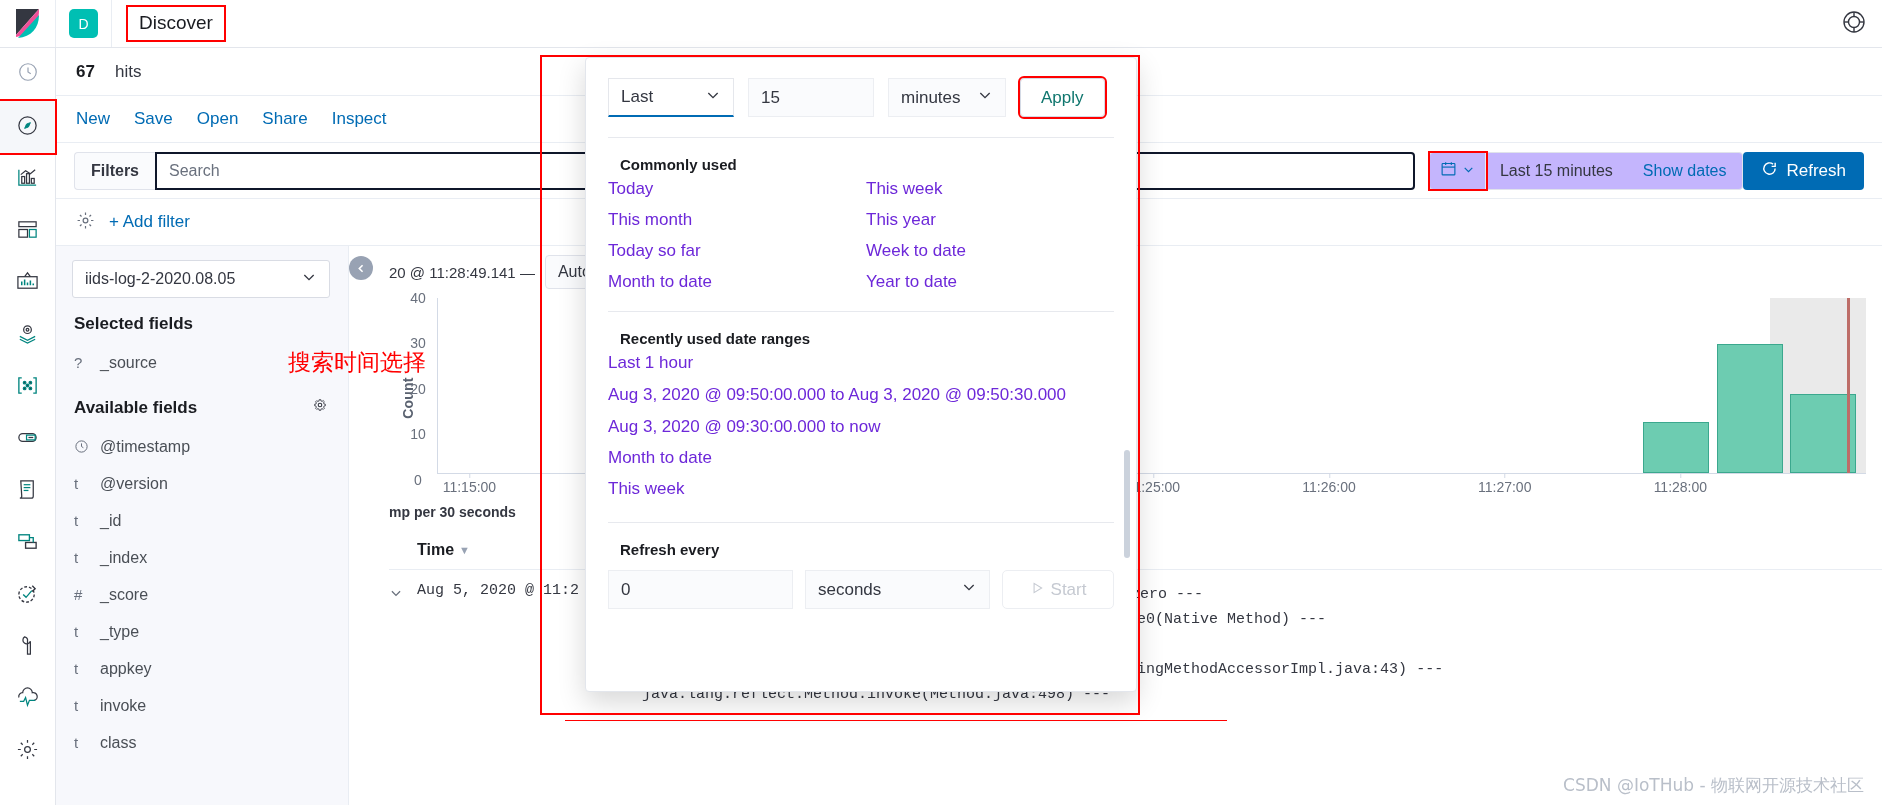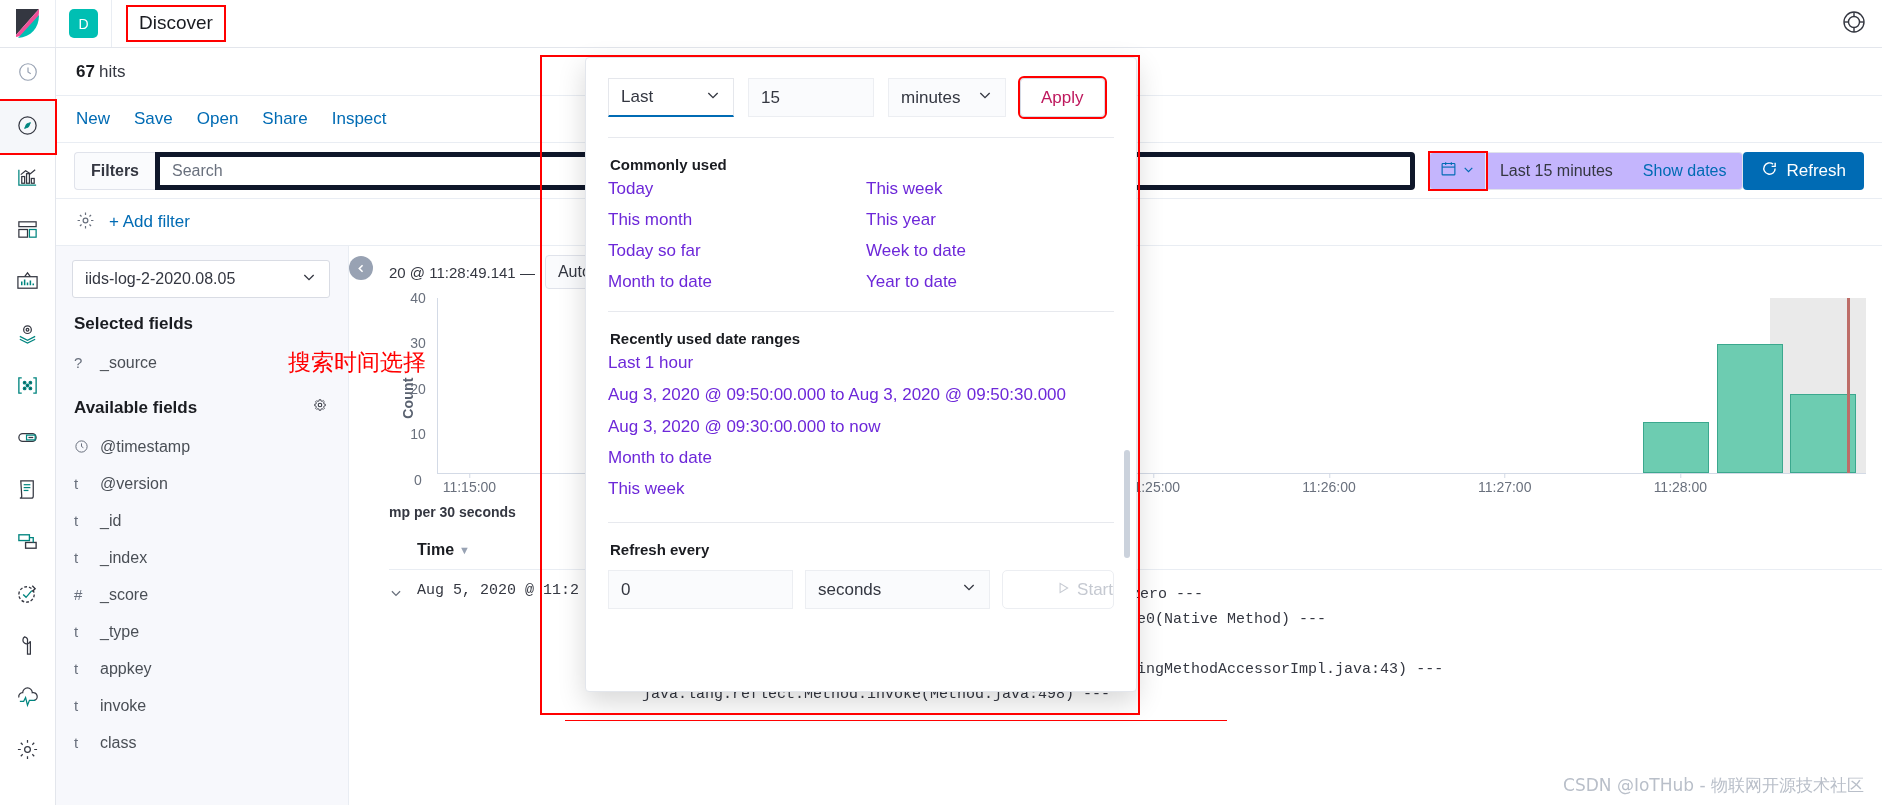--- a/index.html
+++ b/index.html
@@ -48,40 +48,40 @@
 
   
   .content {
     position: absolute; top: 48px; left: 56px; right: 0; bottom: 0;
     background: #fff;
   }
   .hits-bar {
     height: 48px; display: flex; align-items: center; padding-left: 20px;
     border-bottom: 1px solid #e9edf3; font-size: 17px; color: #343741;
   }
-  .hits-bar b { font-weight: 700; color: #1a1c21; margin-right: 4px;}
+  .hits-bar b { font-weight: 700; color: #1a1c21; margin-right: 20px;}
 
   .actions-bar {
     height: 47px; display: flex; align-items: center; padding-left: 20px;
     gap: 24px; border-bottom: 1px solid #e9edf3;
   }
   .act-link { color: #006BB4; font-size: 17px; cursor: pointer; }
 
   .querybar {
     height: 56px; display: flex; align-items: center; padding: 0 18px;
     gap: 0px; border-bottom: 1px solid #e9edf3; background:#fff;
   }
   .filters-btn {
     height: 38px; border: 1px solid #e0e3eb; border-right: none;
     border-radius: 4px 0 0 4px; background: #fafbfd;
     display: flex; align-items: center; padding: 0 16px;
     font-size: 16px; font-weight: 700; color: #343741;
   }
   .search-input {
-    flex: 1; height: 38px; border: 5px solid #0f172a; border-radius: 0 4px 4px 0;
+    flex: 1; height: 38px; border: 2px solid #0f172a; border-radius: 0 4px 4px 0;
     background: #fff; padding: 0 12px; font-size: 16px; color: #ec4899;
     font-family: "Liberation Sans", sans-serif;
     box-shadow: inset 0 0 0 0 #fff;
   }
   .search-input::placeholder { color: #69707d; }
   .datepick-group {
     display: flex; align-items: center; height: 38px; margin-left: 14px;
     border: 1px solid #e0e3eb; border-radius: 4px; background: #c4b5fd;
   }
   .cal-btn {
@@ -214,26 +214,26 @@
     padding: 0 12px; font-size: 17px; color: #343741;
     font-family: "Liberation Sans", sans-serif;
   }
   .unit-select {
     width: 118px; height: 39px; border: 1px solid #eceef2; background: #fafbfd;
     display: flex; align-items: center; padding: 0 12px; font-size: 17px;
     color: #343741; cursor: pointer;
   }
   .unit-select .chev { margin-left: auto; }
   .apply-btn {
-    height: 39px; padding: 0 20px; background: #fff; color: #be185d;
+    height: 39px; padding: 0 20px; background: #fff; color: #0f766e;
     border: 1px solid #d4dae5; border-radius: 4px; font-size: 17px; cursor: pointer;
     outline: 2px solid #ff0000; font-family: "Liberation Sans", sans-serif;
   }
   .pop-divider { height: 1px; background: #e7e9ee; margin: 20px 22px 0 22px; }
-  .pop-h { font-size: 15px; font-weight: 700; color: #1a1c21; padding: 18px 22px 4px 24px; }
+  .pop-h { font-size: 15px; font-weight: 700; color: #1a1c21; padding: 18px 22px 4px 34px; }
   .common-grid {
     display: grid; grid-template-columns: 1fr 1fr; padding: 0 22px;
     row-gap: 8px; column-gap: 10px;
   }
   .plink { color: #6d28d9; font-size: 17px; cursor: pointer; line-height: 23px; }
   .recent-list { padding: 0 22px; display: flex; flex-direction: column; gap: 8px; }
   .annot-cn {
     position: absolute; left: 288px; top: 347px; color: #ff0000;
     font-size: 23px; font-family: "DejaVu Sans", sans-serif;
   }
@@ -249,21 +249,21 @@
   }
   .ref-unit {
     width: 185px; height: 39px; border: 1px solid #eceef2; background: #fafbfd;
     display: flex; align-items: center; padding: 0 12px; font-size: 17px;
     color: #343741; cursor: pointer;
   }
   .ref-unit .chev { margin-left: auto; }
   .start-btn {
     width: 112px; height: 39px; border: 1px solid #eceef2; border-radius: 5px;
     background: #fff; color: #c5c9d1; font-size: 17px; display: flex;
-    align-items: center; justify-content: flex-end; gap: 7px; cursor: default;
+    align-items: center; justify-content: center; gap: 7px; cursor: default;
   }
 
   .watermark {
     position: absolute; right: 18px; bottom: 8px; color: #b9bfc9;
     font-size: 17px; font-family: "DejaVu Sans", sans-serif;
   }
   .strike-line {
     position: absolute; left: 565px; top: 720px; width: 662px; height: 1px;
     background: #ff0000; z-index: 61;
   }

